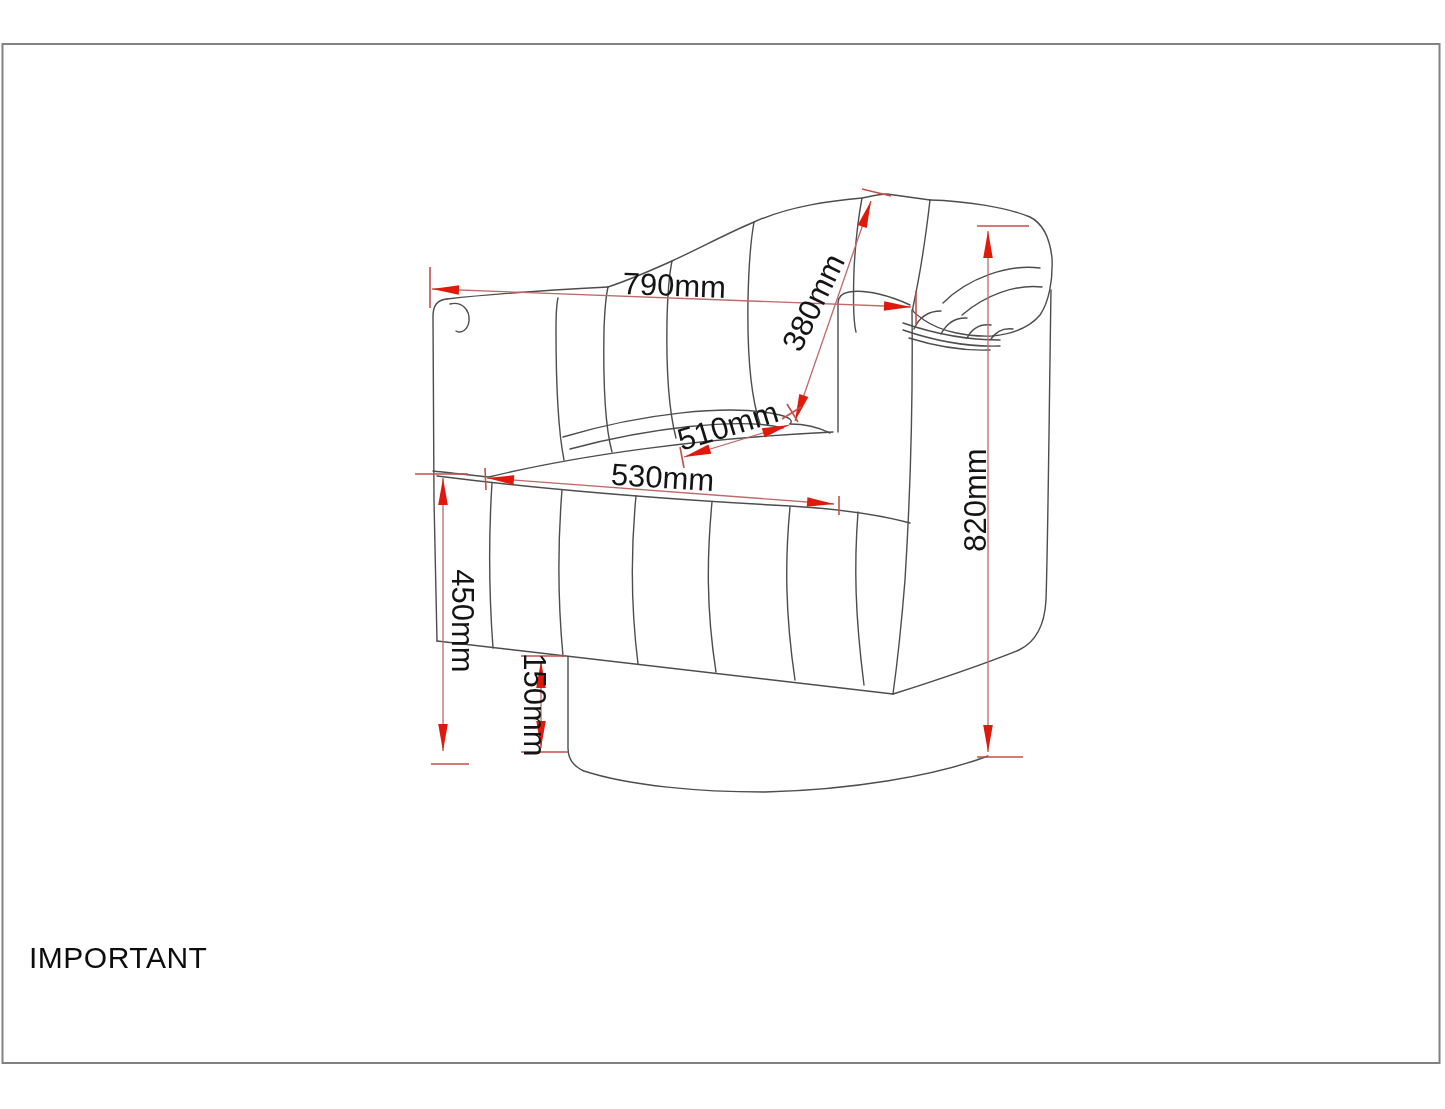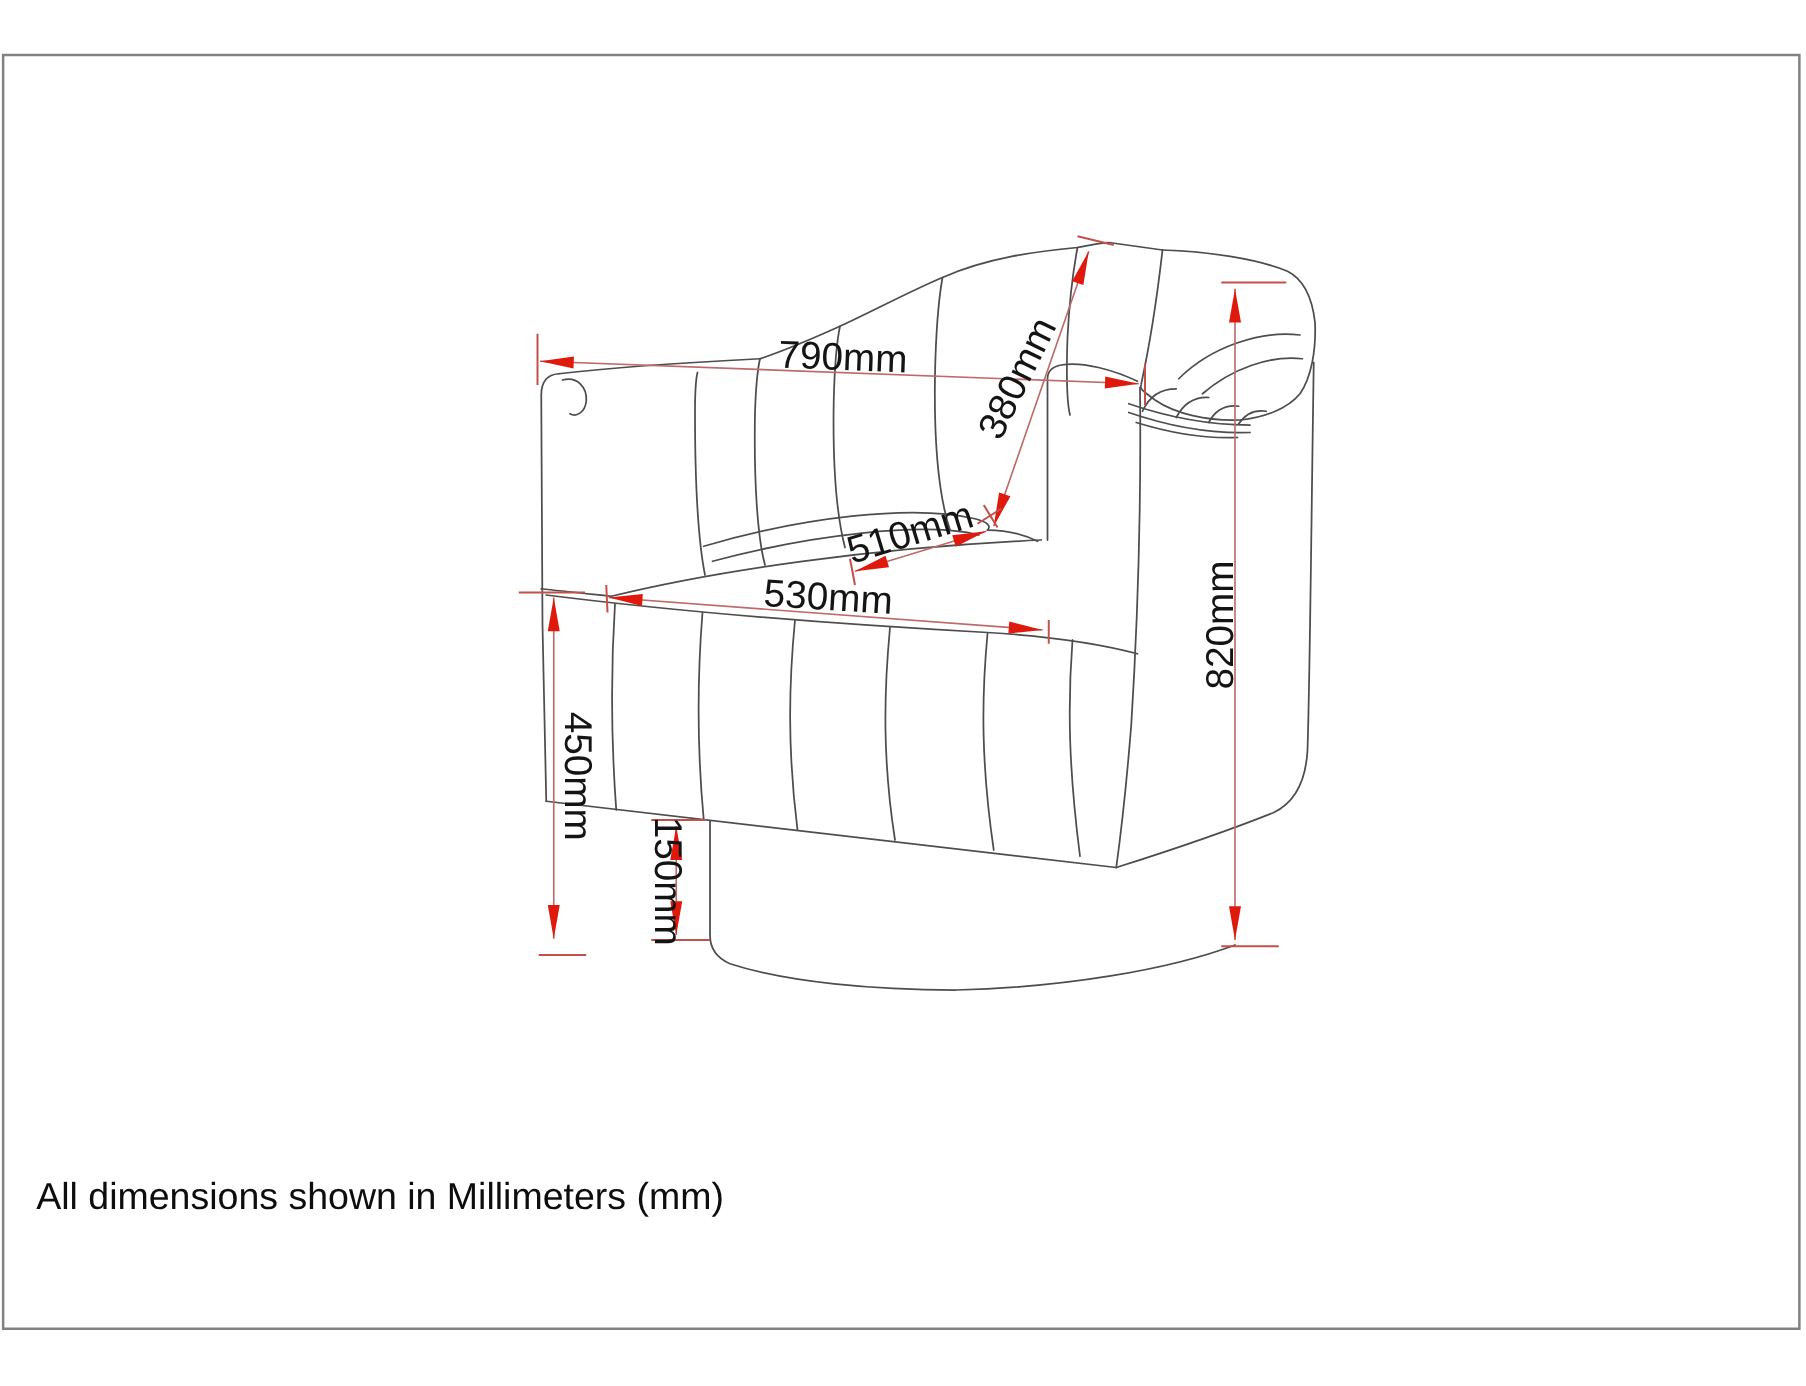--- a/index.html
+++ b/index.html
@@ -131,18 +131,18 @@
     <g>
       <line class="tick" x1="521" y1="656" x2="565" y2="656"></line>
       <line x1="541" y1="661" x2="541" y2="748" marker-start="url(#arr)" marker-end="url(#arr)"></line>
       <line class="tick" x1="521" y1="752" x2="568" y2="752"></line>
       <text class="dimlabel" transform="translate(524,705) rotate(90)" text-anchor="middle">150mm</text>
     </g>
   </g>
 </svg>
 
 <div id="notes">
-  <div>All dimensions shown in Millimeters (mm)</div>
+  <div class="t">IMPORTANT</div>
   
   
   
 </div>
 </div>
 
 </body></html>

